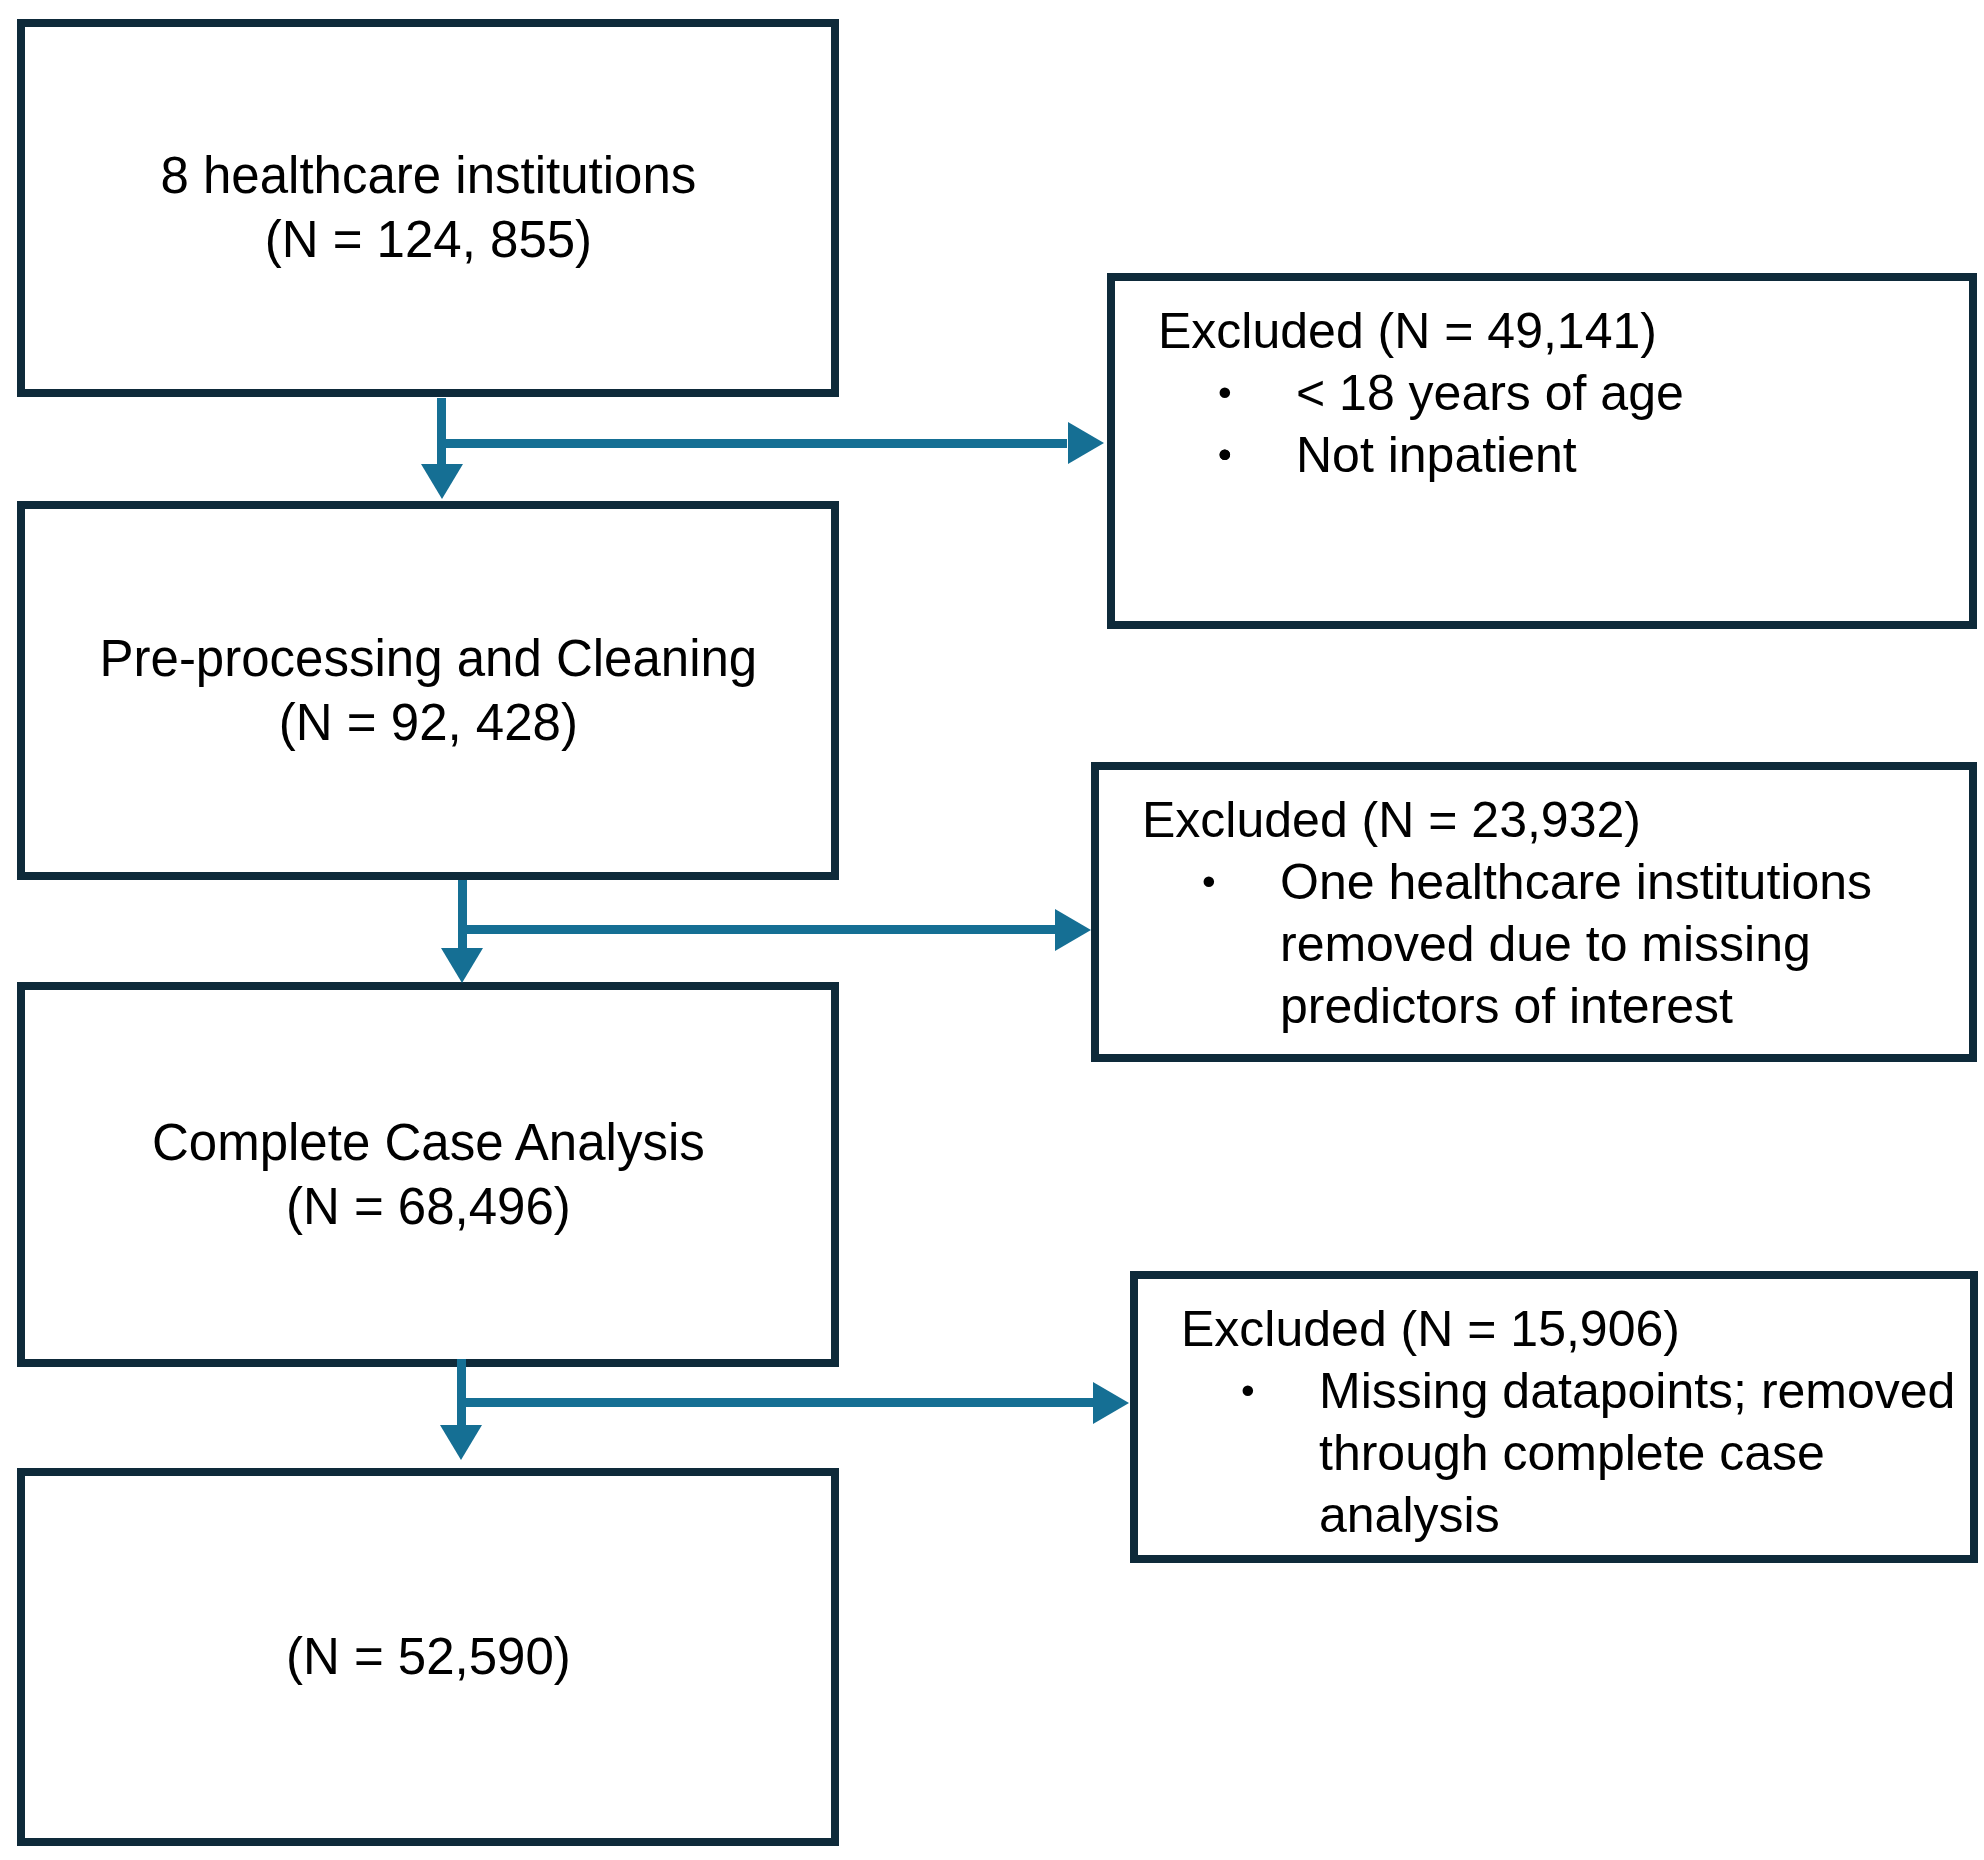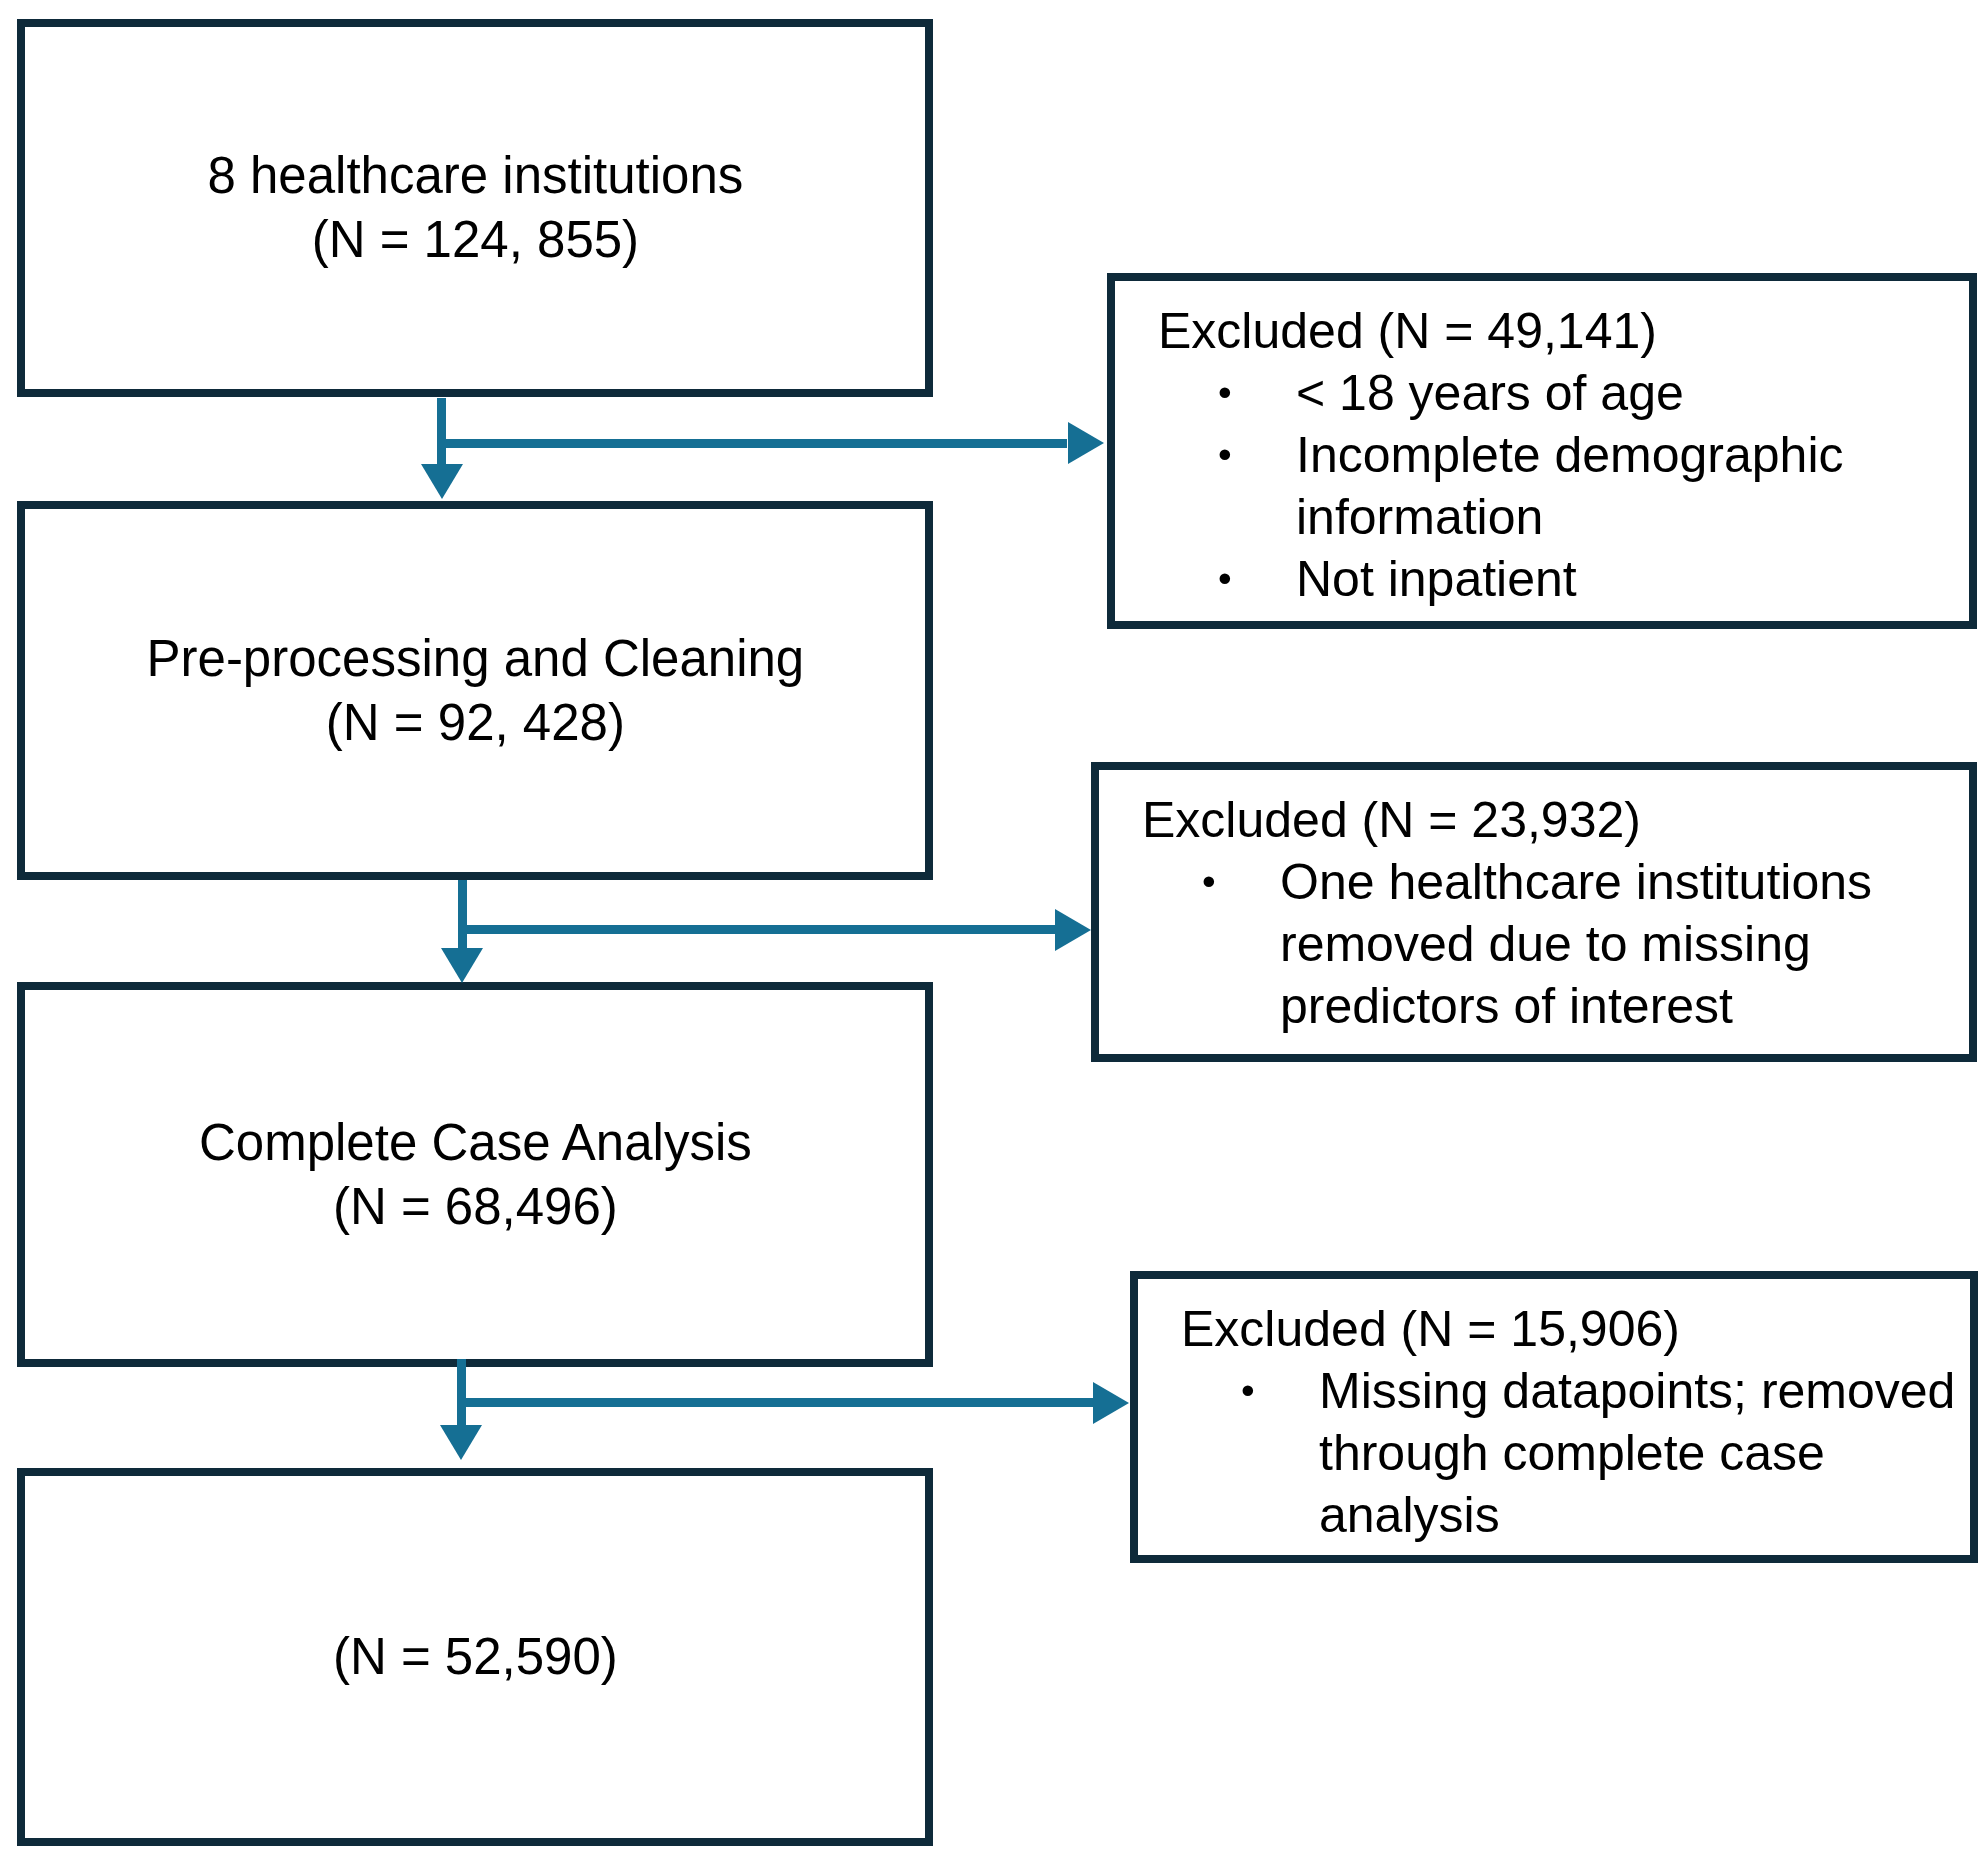--- a/index.html
+++ b/index.html
@@ -19,21 +19,21 @@
     position: relative;
     background: var(--background);
     overflow: hidden;
     font-family: "Liberation Sans", "DejaVu Sans", sans-serif;
     color: var(--text);
   }
   
   .flow-box {
     position: absolute;
     left: 17.4px;
-    width: 916px;
+    width: 822px;
     border: 8.3px solid var(--box-border);
     background: var(--background);
     display: flex;
     flex-direction: column;
     justify-content: center;
     align-items: center;
     text-align: center;
     font-size: 51px;
     line-height: 64px;
   }
@@ -133,21 +133,20 @@
 <div id="excl-box-1" class="excl-box">
   <div class="excl-inner">
     <div class="excl-header">Excluded (N = 49,141)</div>
     <ul class="excl-list">
       <li>
         <span class="dot">•</span>
         <span>&lt; 18 years of age</span>
       </li>
       <li>
         <span class="dot">•</span>
-        <span>Incomplete demographic information</span>
       </li>
       <li>
         <span class="dot">•</span>
         <span>Not inpatient</span>
       </li>
     </ul>
   </div>
 </div>
 
 <div id="excl-box-2" class="excl-box">

